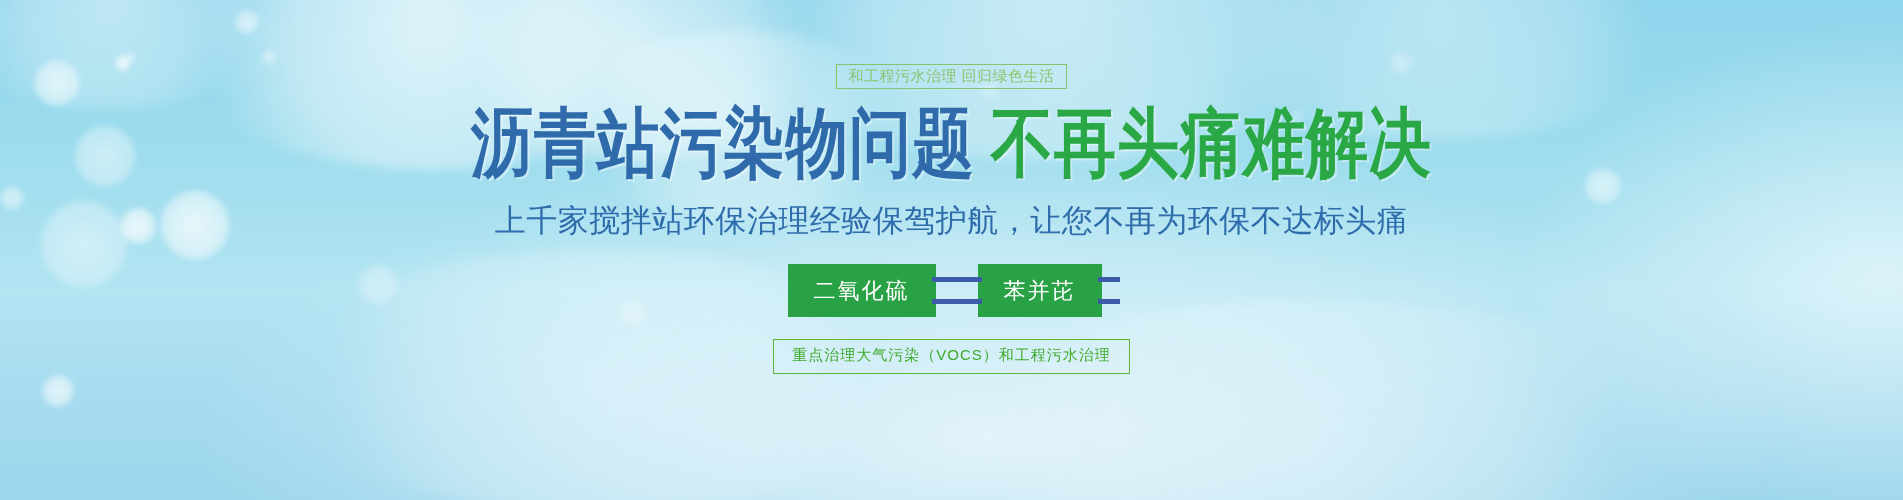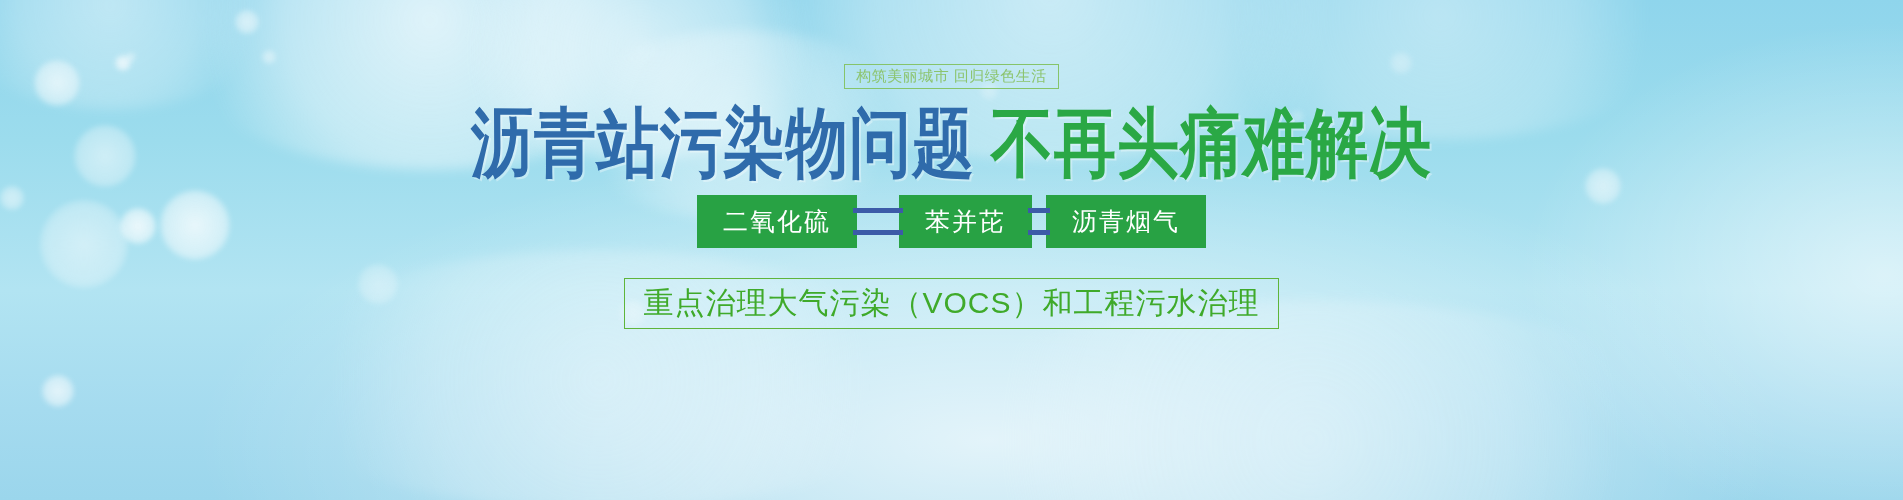--- a/index.html
+++ b/index.html
@@ -125,21 +125,21 @@
 
   .chip-row {
     margin-top: 25px;
     display: flex;
     align-items: stretch;
     height: 53px;
   }
   .chip {
     background: #28a244;
     color: #ffffff;
-    font-size: 25px;
+    font-size: 22px;
     letter-spacing: 2px;
     display: flex;
     align-items: center;
     justify-content: flex-start;
     padding: 0 26px;
     min-width: 120px;
     box-sizing: border-box;
   }
   .chip-sep {
     position: relative;
@@ -152,24 +152,24 @@
     position: absolute;
     left: -4px;
     width: 22px;
     height: 5px;
     background: #3c5ba8;
   }
   .chip-sep::before { top: 13px; }
   .chip-sep::after  { bottom: 13px; }
 
   .footer-box {
-    margin-top: 30px;
+    margin-top: 22px;
     border: 1px solid #5fb53a;
     color: #3faa2a;
-    font-size: 30px;
+    font-size: 15px;
     letter-spacing: 1px;
     padding: 7px 18px 9px 18px;
     white-space: nowrap;
     line-height: 1.1;
     background: transparent;
   }
 </style>
 </head>
 <body>
 
@@ -199,39 +199,37 @@
     <div class="bokeh b12"></div>
     <div class="bokeh b13"></div>
     <div class="bokeh b14"></div>
     <div class="bokeh b15"></div>
     <div class="bokeh b16"></div>
     <div class="bokeh b17"></div>
   </div>
 
   <div class="content">
 
-    <div class="tagline-box">构筑美丽城市 回归绿色生活</div>
+    <div class="tagline-box">和工程污水治理 回归绿色生活</div>
 
     <div class="headline">
       <span class="hl-blue">沥青站污染物问题</span><span class="hl-green">不再头痛难解决</span>
     </div>
 
+    <div class="subheadline">上千家搅拌站环保治理经验保驾护航，让您不再为环保不达标头痛</div>
 
     <div class="chip-row">
       <div class="chip">
         <span>二氧化硫</span>
       </div>
       <div class="chip-sep"></div>
       <div class="chip-sep"></div>
       <div class="chip-sep"></div>
       <div class="chip">
         <span>苯并芘</span>
       </div>
       <div class="chip-sep"></div>
-      <div class="chip">
-        <span>沥青烟气</span>
-      </div>
     </div>
 
     <div class="footer-box">重点治理大气污染（VOCS）和工程污水治理</div>
 
   </div>
 </div>
 
 </body></html>

